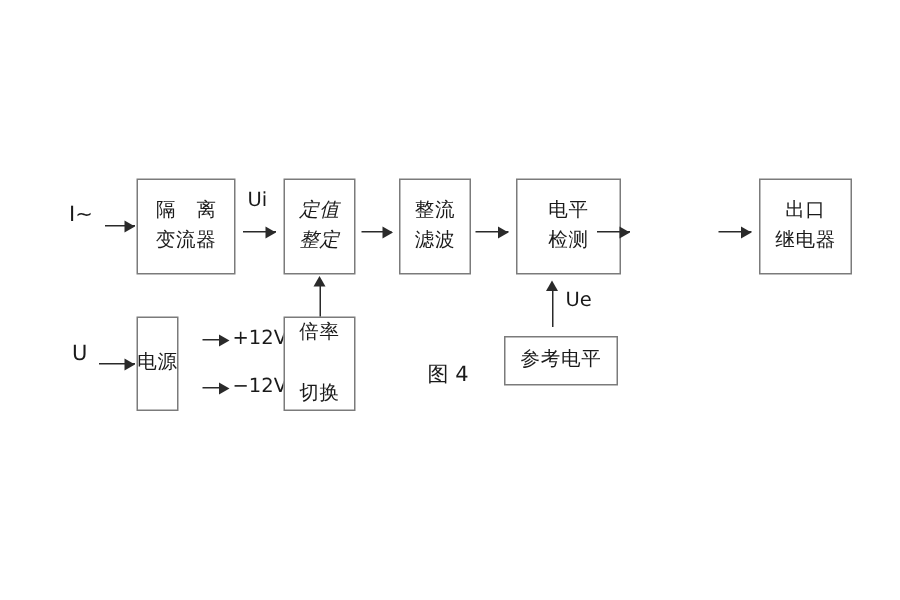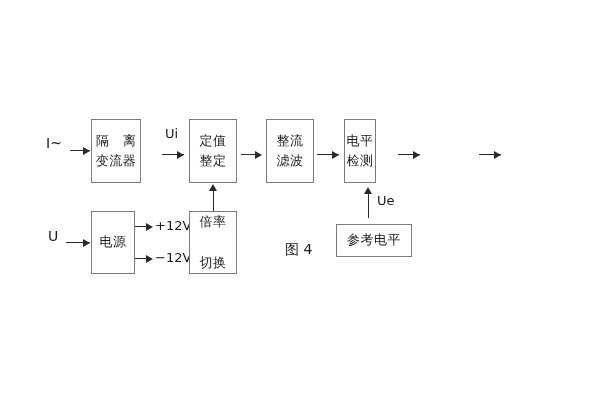--- a/index.html
+++ b/index.html
@@ -75,64 +75,68 @@
 </style>
 </head>
 <body>
 
 <div id="canvas">
 
   <div class="lbl big" style="left:46px; top:135px;">I~</div>
   <div class="hline" style="left:70px; top:150px; width:20px;"></div>
   <div class="arrow-r" style="left:83px; top:147px;"></div>
 
-  <div class="box" style="left:91px; top:119px; width:50px; height:64px;align-items:center;">
+  <div class="box" style="left:91px; top:119px; width:66px; height:64px;align-items:center;">
     <span class="ln wide">隔 离</span>
     <span class="ln">变流器</span>
   </div>
 
   <div class="lbl" style="left:165px; top:126px;">Ui</div>
   <div class="hline" style="left:162px; top:154px; width:22px;"></div>
   <div class="arrow-r" style="left:177px; top:151px;"></div>
 
-  <div class="box" style="left:189px; top:119px; width:48px; height:64px;">
+  <div class="box" style="left:189px; top:119px; width:48px; height:64px;font-style:italic;">
     <span class="ln">定值</span>
     <span class="ln">整定</span>
   </div>
 
   <div class="hline" style="left:241px; top:154px; width:20px;"></div>
   <div class="arrow-r" style="left:255px; top:151px;"></div>
 
   <div class="box" style="left:266px; top:119px; width:48px; height:64px;text-align:center;">
     <span class="ln">整流</span>
     <span class="ln">滤波</span>
   </div>
 
   <div class="lbl" style="left:319px; top:126px;margin-left:35px;">Uo</div>
   <div class="hline" style="left:317px; top:154px; width:22px;"></div>
   <div class="arrow-r" style="left:332px; top:151px;"></div>
 
-  <div class="box" style="left:344px; top:119px; width:32px; height:64px;">
+  <div class="box" style="left:344px; top:119px; width:70px; height:64px;">
     <span class="ln">电平</span>
     <span class="ln">检测</span>
   </div>
 
   <div class="hline" style="left:398px; top:154px; width:22px;"></div>
   <div class="arrow-r" style="left:413px; top:151px;"></div>
 
 
   <div class="hline" style="left:479px; top:154px; width:22px;"></div>
   <div class="arrow-r" style="left:494px; top:151px;"></div>
 
+  <div class="box" style="left:506px; top:119px; width:62px; height:64px;">
+    <span class="ln">出口</span>
+    <span class="ln">继电器</span>
+  </div>
 
   <div class="lbl big" style="left:48px; top:228px;">U</div>
   <div class="hline" style="left:66px; top:242px; width:24px;"></div>
   <div class="arrow-r" style="left:83px; top:239px;"></div>
 
-  <div class="box" style="left:91px; top:211px; width:44px; height:63px;">
+  <div class="box" style="left:91px; top:211px; width:28px; height:63px;">
     <span class="ln">电源</span>
   </div>
 
   <div class="hline" style="left:135px; top:226px; width:16px;"></div>
   <div class="arrow-r" style="left:146px; top:223px;"></div>
   <div class="lbl" style="left:155px; top:218px;">+12V</div>
 
   <div class="hline" style="left:135px; top:258px; width:16px;"></div>
   <div class="arrow-r" style="left:146px; top:255px;"></div>
   <div class="lbl" style="left:155px; top:250px;">−12V</div>

